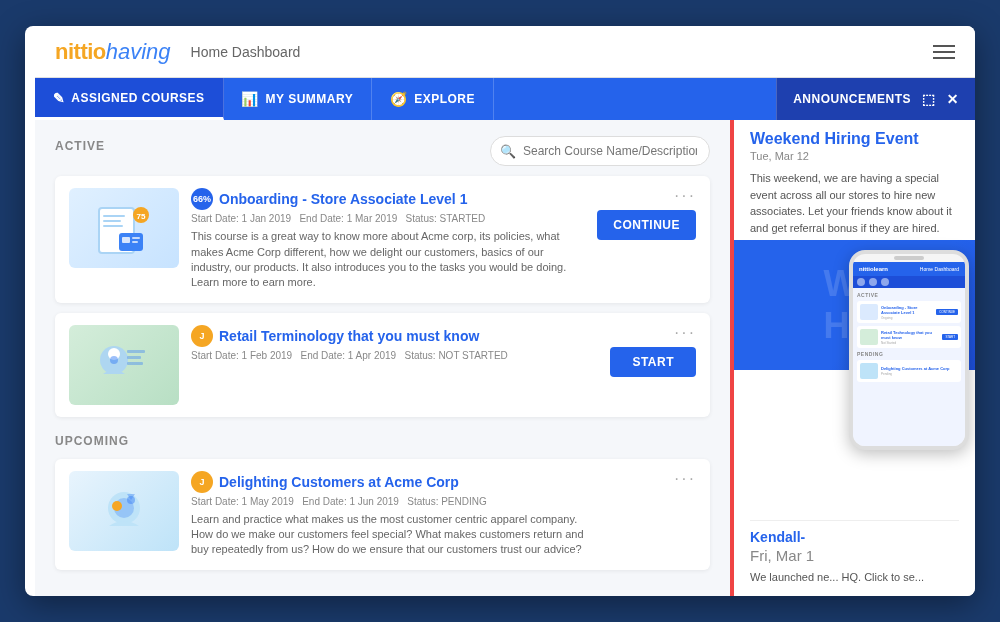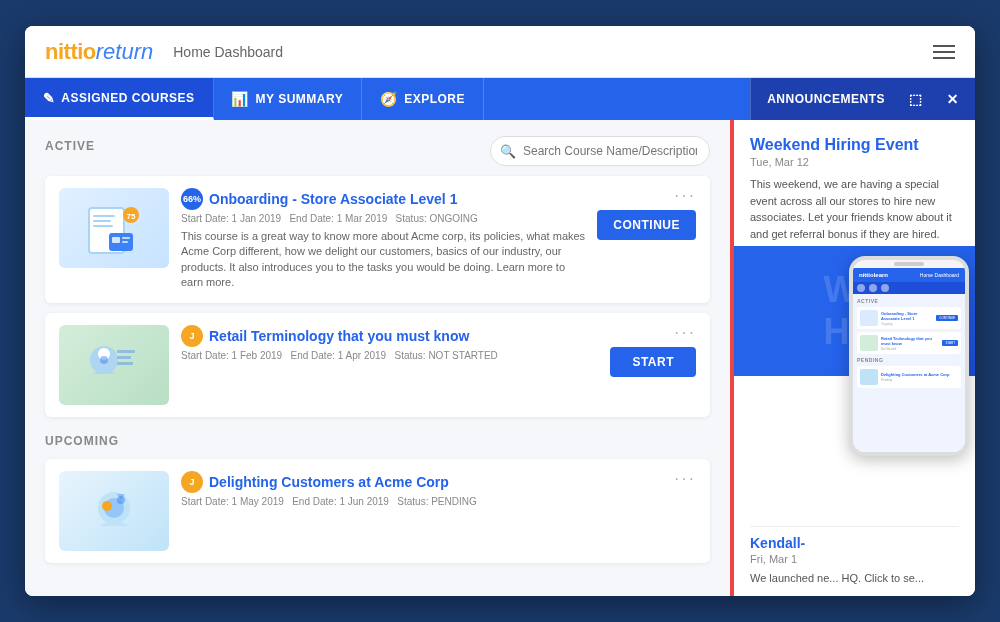--- a/index.html
+++ b/index.html
@@ -15,20 +15,21 @@
     }
     .app-window {
       width: 950px;
       height: 570px;
       background: #fff;
       border-radius: 8px;
       box-shadow: 0 8px 32px rgba(0,0,0,0.4);
       overflow: hidden;
       display: flex;
       flex-direction: column;
+      padding-left: 10px;
     }
     
     .header {
       background: #fff;
       padding: 10px 20px;
       display: flex;
       align-items: center;
       justify-content: space-between;
       border-bottom: 1px solid #e0e0e0;
       min-height: 52px;
@@ -91,21 +92,21 @@
       background: #1d4ed8;
       border-bottom: 3px solid #fff;
     }
     .nav-tab-icon {
       font-size: 14px;
     }
     .nav-spacer { flex: 1; }
     .announcements-tab {
       display: flex;
       align-items: center;
-      gap: 24px;
+      gap: 11px;
       padding: 0 16px;
       color: #fff;
       font-size: 12px;
       font-weight: 700;
       letter-spacing: 0.5px;
       background: #1e40af;
       border-left: 1px solid rgba(255,255,255,0.2);
     }
     .ann-icon {
       font-size: 14px;
@@ -113,20 +114,21 @@
     }
     .ann-close {
       cursor: pointer;
       font-size: 14px;
     }
     
     .main-content {
       display: flex;
       flex: 1;
       overflow: hidden;
+      align-items: center;
     }
     
     .left-panel {
       flex: 1;
       overflow-y: auto;
       padding: 16px 20px;
       background: #f5f7fa;
     }
     
     .section-label {
@@ -418,21 +420,21 @@
       padding-top: 8px;
       border-top: 1px solid #eee;
     }
     .ann-title2 {
       font-size: 14px;
       font-weight: 700;
       color: #2563eb;
       margin-bottom: 2px;
     }
     .ann-date2 {
-      font-size: 11px;
+      font-size: 15px;
       color: #888;
       margin-bottom: 6px;
     }
     .ann-desc2 {
       font-size: 11px;
       color: #555;
       line-height: 1.4;
     }
 
     
@@ -448,21 +450,21 @@
   </style>
 </head>
 <body>
 
 <div class="app-window">
 
   <div class="header">
     <div style="display:flex; align-items:center; gap:4px;">
       <div class="logo">
         <span class="logo-nittio">nittio</span>
-        <span class="logo-learn">return</span>
+        <span class="logo-learn">having</span>
       </div>
       <span class="header-title">Home Dashboard</span>
     </div>
     <div class="hamburger">
       <span></span>
       <span></span>
       <span></span>
     </div>
   </div>
 
@@ -516,21 +518,21 @@
             </svg>
           </div>
           <div class="course-info">
             <div class="course-title">
               <div class="badge-circle">66%</div>
               <span>Onboarding - Store Associate Level 1</span>
             </div>
             <div class="course-meta">
               <span>Start Date: 1 Jan 2019</span>&nbsp;&nbsp;
               <span>End Date: 1 Mar 2019</span>&nbsp;&nbsp;
-              <span>Status: ONGOING</span>
+              <span>Status: STARTED</span>
             </div>
             <div class="course-desc">This course is a great way to know more about Acme corp, its policies, what makes Acme Corp different, how we delight our customers, basics of our industry, our products. It also introduces you to the tasks you would be doing. Learn more to earn more.</div>
           </div>
           <div class="course-action">
             <span class="three-dots">···</span>
             <button class="btn-continue">CONTINUE</button>
           </div>
         </div>
 
         <div class="course-card">
@@ -581,20 +583,21 @@
           <div class="course-info">
             <div class="course-title">
               <div class="badge-circle badge-orange">J</div>
               <span>Delighting Customers at Acme Corp</span>
             </div>
             <div class="course-meta">
               <span>Start Date: 1 May 2019</span>&nbsp;&nbsp;
               <span>End Date: 1 Jun 2019</span>&nbsp;&nbsp;
               <span>Status: PENDING</span>
             </div>
+            <div class="course-desc">Learn and practice what makes us the most customer centric apparel company. How do we make our customers feel special? What makes customers return and buy repeatedly from us? How do we ensure that our customers trust our advice?</div>
           </div>
           <div class="course-action">
             <span class="three-dots">···</span>
           </div>
         </div>
       </div>
     </div>
 
     <div class="right-panel">
       <div class="ann-title">Weekend Hiring Event</div>

